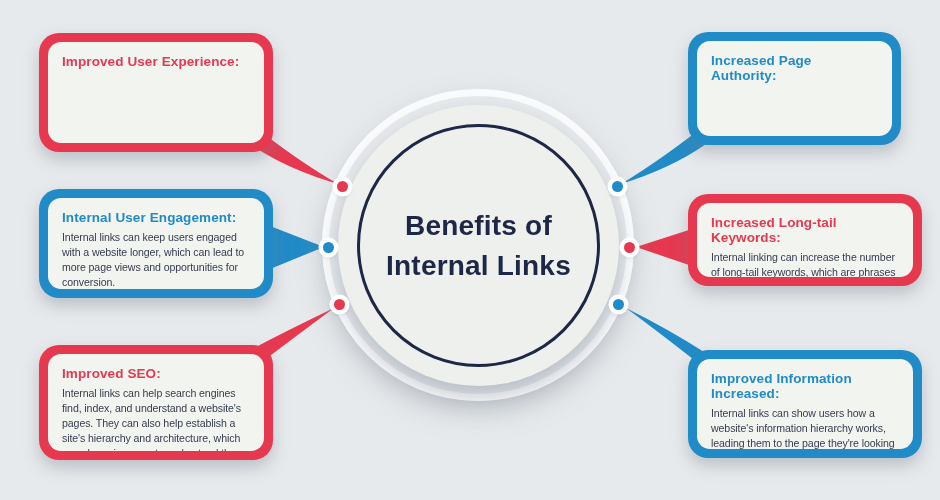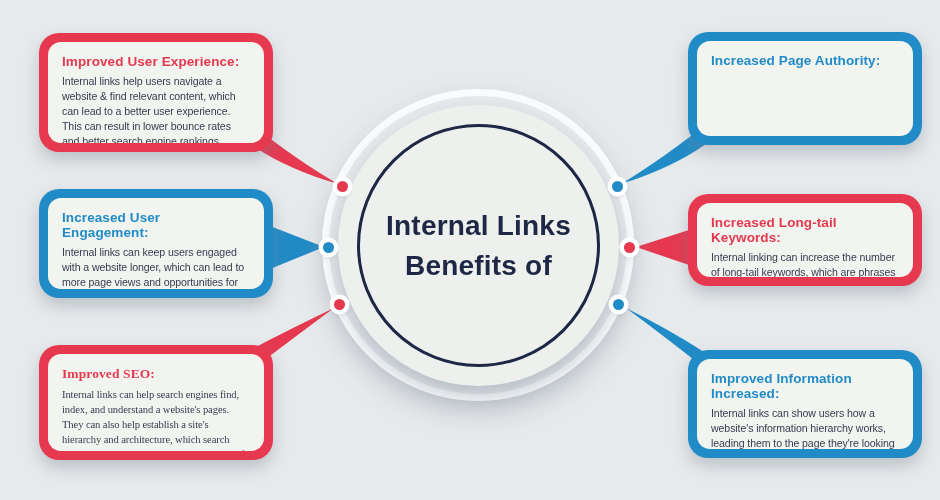--- a/index.html
+++ b/index.html
@@ -33,22 +33,22 @@
   .card.accent-blue{background:var(--blue);}
   .card-inner{position:absolute;inset:9px;background:var(--card-fill);border-radius:13px;
         padding:12px 14px;overflow:hidden;}
   .card-title{font-size:13.5px;font-weight:bold;letter-spacing:.1px;margin:0 0 5px 0;}
   .accent-red .card-title{color:var(--red);}
   .accent-blue .card-title{color:var(--blue);}
   .card-text{font-size:10.6px;line-height:1.42;color:var(--body-text);letter-spacing:-.1px;}
 
   .c1{left:39px;top:33px;width:234px;height:119px;}
   .c2{left:39px;top:189px;width:234px;height:109px;}
-  .c3{left:39px;top:345px;width:234px;height:115px;font-family:Liberation Serif, serif;}
-  .c4{left:688px;top:32px;width:234px;height:113px;}
+  .c3{left:39px;top:345px;width:234px;height:115px;}
+  .c4{left:688px;top:32px;width:213px;height:113px;}
   .c5{left:688px;top:194px;width:234px;height:92px;}
   .c6{left:688px;top:350px;width:234px;height:108px;}
 
   
   .dot{position:absolute;width:11px;height:11px;border-radius:50%;
        box-shadow:0 0 0 4.5px #fff,0 3px 6px rgba(60,70,85,.35);}
   .dot.red{background:var(--red);}
   .dot.blue{background:var(--blue);}
   .d1{left:337px;top:181px;} .d2{left:323px;top:242px;} .d3{left:334px;top:299px;}
   .d4{left:612px;top:181px;} .d5{left:624px;top:242px;} .d6{left:613px;top:299px;}
@@ -64,35 +64,34 @@
     <path class="fill-red" d="M 246 374 Q 296 336 334 308 Q 288 330 254 348 Z"></path>
     <path class="fill-blue" d="M 714 118 Q 664 158 621 184 Q 672 168 706 144 Z"></path>
     <path class="fill-red" d="M 692 229 L 636 247 L 692 266 Z"></path>
     <path class="fill-blue" d="M 712 374 Q 664 336 626 308 Q 670 330 704 352 Z"></path>
   </svg>
 
   <div class="halo"></div>
   <div class="circle-main">
     <div class="circle-ring"></div>
     <div class="circle-title">
+      <span>Benefits of</span>
       <span>Internal Links</span>
-      <span>Benefits of</span>
     </div>
   </div>
 
   <div class="card c1 accent-red">
     <div class="card-inner">
       <h3 class="card-title">Improved User Experience:</h3>
-      <p class="card-text">Internal links help users navigate a website &amp; find relevant content, which can lead to a better user experience. This can result in lower bounce rates and better search engine rankings.</p>
     </div>
   </div>
 
   <div class="card c2 accent-blue">
     <div class="card-inner">
-      <h3 class="card-title">Increased User Engagement:</h3>
+      <h3 class="card-title">Internal User Engagement:</h3>
       <p class="card-text">Internal links can keep users engaged with a website longer, which can lead to more page views and opportunities for conversion.</p>
     </div>
   </div>
 
   <div class="card c3 accent-red">
     <div class="card-inner">
       <h3 class="card-title">Improved SEO:</h3>
       <p class="card-text">Internal links can help search engines find, index, and understand a website's pages. They can also help establish a site's hierarchy and architecture, which search engines use to understand the importance of different pages.</p>
     </div>
   </div>

